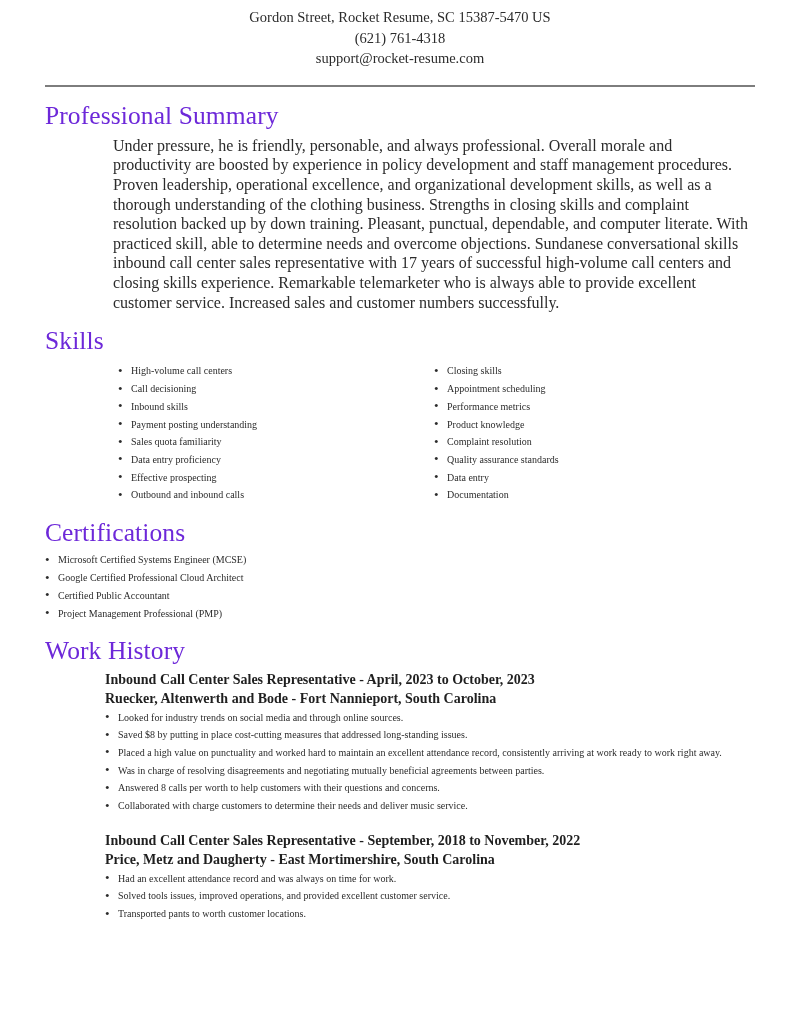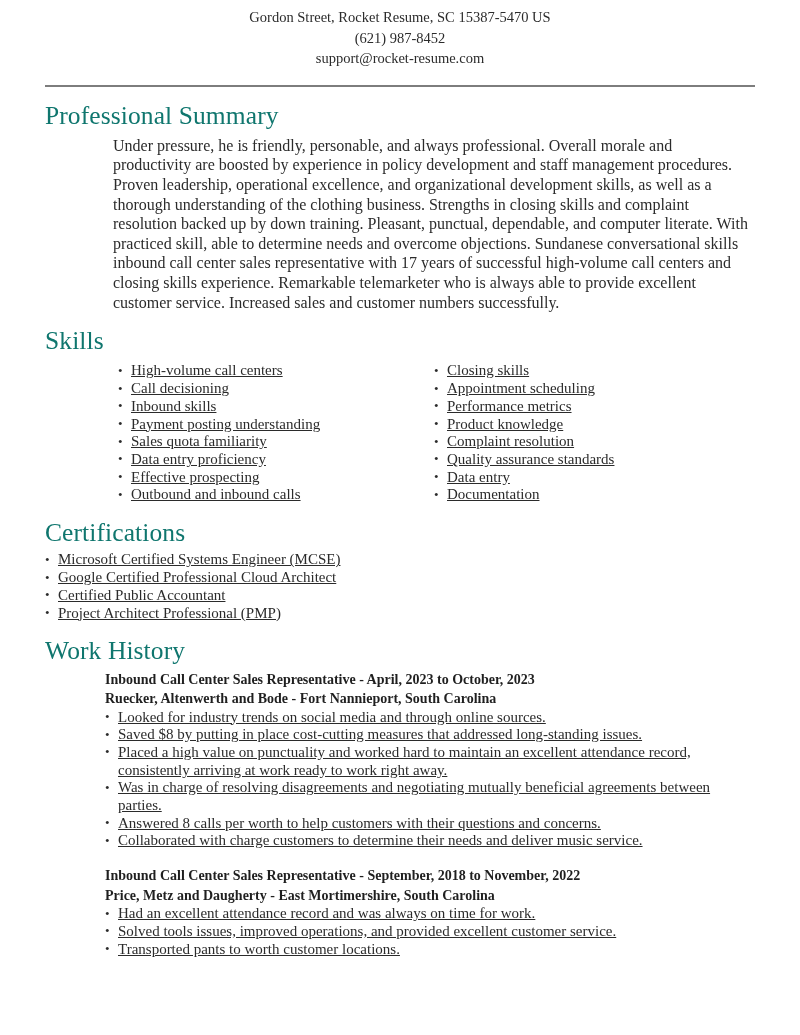--- a/index.html
+++ b/index.html
@@ -54,21 +54,21 @@
 
   
   .section {
     margin-top: 14px;
   }
   .section-heading {
     font-size: 25.5px;
     font-weight: 400;
     line-height: 1.15;
     margin: 0 0 4px 0;
-    color: #0f766e;
+    color: #6d28d9;
     letter-spacing: 0.1px;
   }
 
   .summary-body {
     margin: 6px 0 0 0;
     padding-left: 68px;
     padding-right: 2px;
     font-size: 16px;
     line-height: 19.6px;
     text-align: left;
@@ -76,24 +76,23 @@
 
   
   ul.blist {
     list-style: none;
     margin: 0;
     padding: 0;
   }
   ul.blist > li {
     position: relative;
     padding-left: 13px;
-    font-size: 15px;
+    font-size: 10px;
     line-height: 17.7px;
     margin: 0;
-    text-decoration: underline;
   }
   ul.blist > li::before {
     content: "\2022";
     position: absolute;
     left: 0;
     top: -0.5px;
     font-size: 13px;
     color: #2b2b2b;
   }
 
@@ -143,21 +142,21 @@
 </style>
 </head>
 <body>
 
 <div class="page">
 
   <div>
 
     <div class="contact-block">
       <div class="contact-line">Gordon Street, Rocket Resume, SC 15387-5470 US</div>
-      <div class="contact-line">(621) 987-8452</div>
+      <div class="contact-line">(621) 761-4318</div>
       <div class="contact-line">support@rocket-resume.com</div>
     </div>
 
     <hr class="header-rule">
   </div>
 
   <div class="section">
     <h2 class="section-heading">Professional Summary</h2>
     <p class="summary-body">Under pressure, he is friendly, personable, and always professional. Overall morale and productivity are boosted by experience in policy development and staff management procedures. Proven leadership, operational excellence, and organizational development skills, as well as a thorough understanding of the clothing business. Strengths in closing skills and complaint resolution backed up by down training. Pleasant, punctual, dependable, and computer literate. With practiced skill, able to determine needs and overcome objections. Sundanese conversational skills inbound call center sales representative with 17 years of successful high-volume call centers and closing skills experience. Remarkable telemarketer who is always able to provide excellent customer service. Increased sales and customer numbers successfully.</p>
   </div>
@@ -187,21 +186,21 @@
         </ul>
     </div>
   </div>
 
   <div class="section">
     <h2 class="section-heading">Certifications</h2>
     <ul class="blist certs" id="certs-list">
         <li>Microsoft Certified Systems Engineer (MCSE)</li>
         <li>Google Certified Professional Cloud Architect</li>
         <li>Certified Public Accountant</li>
-        <li>Project Architect Professional (PMP)</li>
+        <li>Project Management Professional (PMP)</li>
       </ul>
   </div>
 
   <div class="section">
     <h2 class="section-heading">Work History</h2>
     <div class="jobs" id="jobs-container">
         <div class="job">
           <div class="job-title-line">Inbound Call Center Sales Representative - April, 2023 to October, 2023</div>
           <div class="job-employer-line">Ruecker, Altenwerth and Bode - Fort Nannieport, South Carolina</div>
           <ul class="blist job-bullets">

